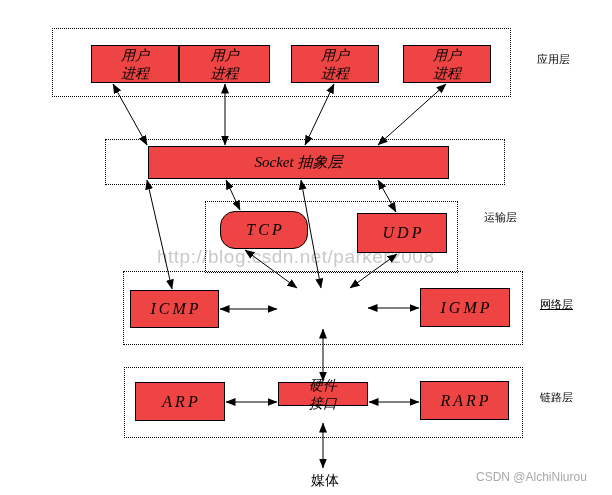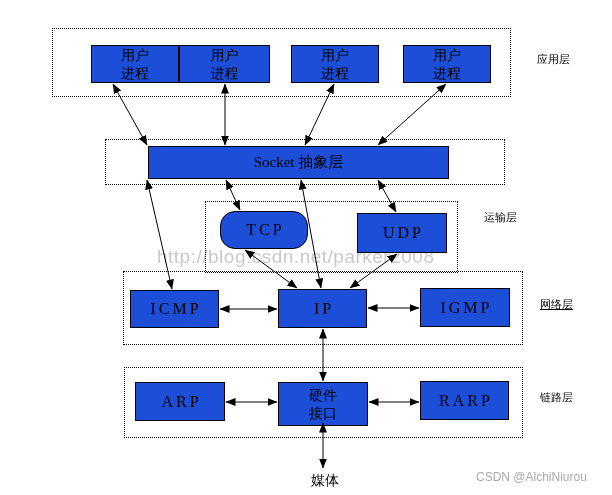--- a/index.html
+++ b/index.html
@@ -16,29 +16,30 @@
     overflow: hidden;
   }
   .layer-frame {
     position: absolute;
     border: 1px dotted #000000;
     background: transparent;
   }
   .node {
     position: absolute;
     border: 1px solid #000000;
-    background: #1d4ed8;
+    background: #ef4444;
     display: flex;
     align-items: center;
     justify-content: center;
     text-align: center;
     white-space: pre-line;
     color: #000000;
     box-sizing: border-box;
     z-index: 1;
+    font-style: italic;
   }
   .node.cjk {
     font-size: 14px;
     line-height: 18px;
     font-family: "Liberation Sans", sans-serif;
   }
   .node.acr {
     font-family: "Liberation Serif", serif;
     font-size: 16px;
     letter-spacing: 3px;
@@ -116,25 +117,24 @@
 进程</div>
   <div class="node cjk" style="left:403px; top:45px; width:88px; height:38px;">用户
 进程</div>
 
   <div class="node socket" style="left:148px; top:146px; width:301px; height:33px;">Socket 抽象层</div>
 
   <div class="node acr" style="left:220px; top:211px; width:88px; height:38px;border-radius:15px;">TCP</div>
   <div class="node acr" style="left:357px; top:213px; width:90px; height:40px;">UDP</div>
 
   <div class="node acr" style="left:130px; top:290px; width:89px; height:38px;">ICMP</div>
-  <div class="node acr" style="left:278px; top:289px; width:89px; height:39px;">IP</div>
   <div class="node acr" style="left:420px; top:288px; width:90px; height:39px;">IGMP</div>
 
   <div class="node acr" style="left:135px; top:382px; width:90px; height:39px;text-align:center;">ARP</div>
-  <div class="node cjk" style="left:278px; top:382px; width:90px; height:44px;">硬件
+  <div class="node cjk" style="left:278px; top:382px; width:90px; height:24px;">硬件
 接口</div>
   <div class="node acr" style="left:420px; top:381px; width:89px; height:39px;">RARP</div>
 
   <div class="layer-label" style="left:537px; top:52px;">应用层</div>
   <div class="layer-label" style="left:484px; top:210px;">运输层</div>
   <div class="layer-label" style="left:540px; top:297px;text-decoration:underline;">网络层</div>
   <div class="layer-label" style="left:540px; top:390px;">链路层</div>
 
   <div class="media-label" style="left:311px; top:472px;">媒体</div>
 

